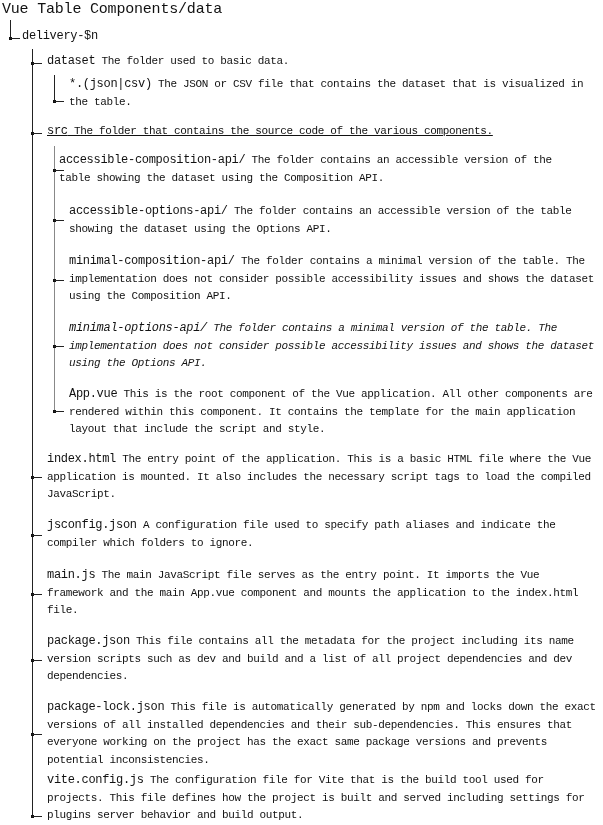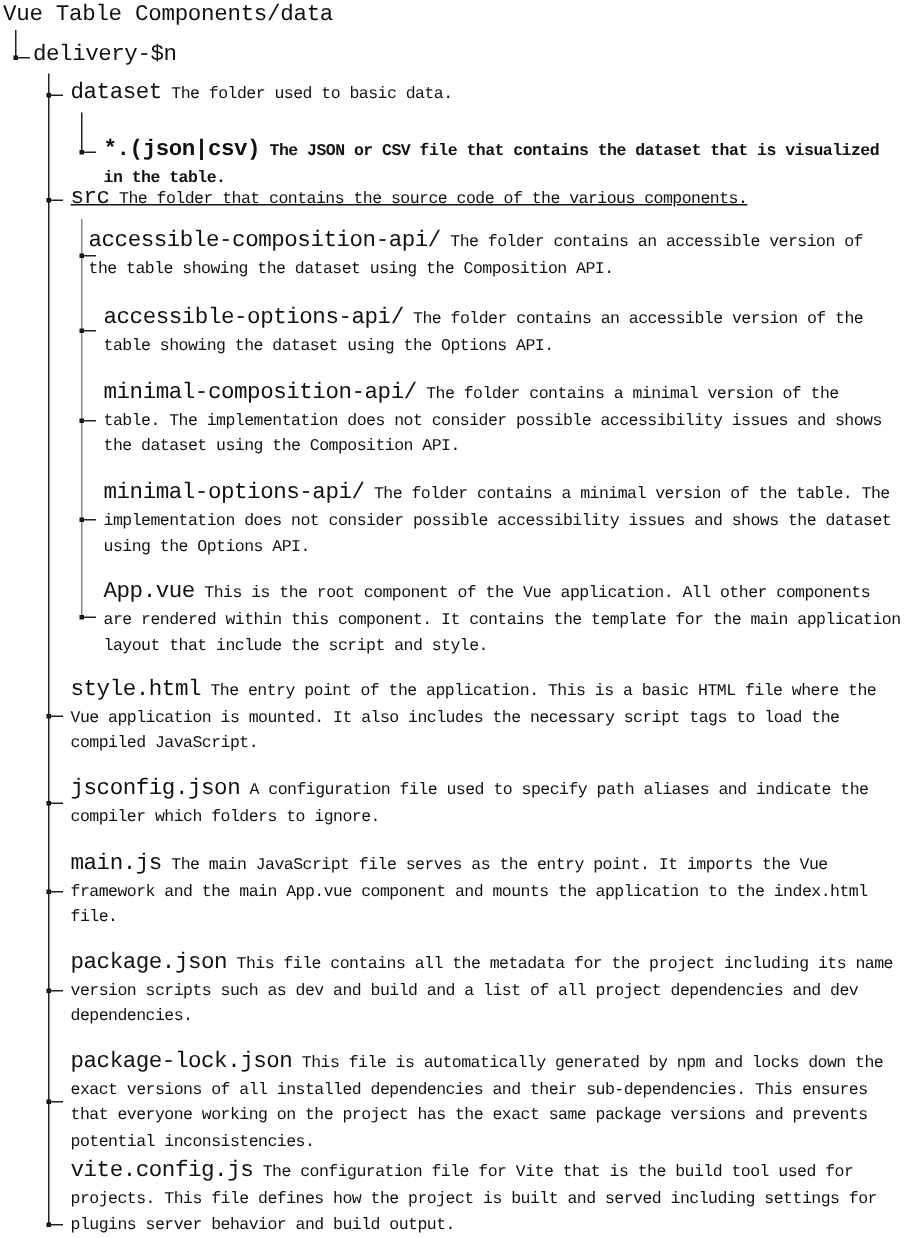--- a/index.html
+++ b/index.html
@@ -15,21 +15,21 @@
     }
     .vline { position: absolute; width: 1px; background: #222; }
     .vline.gray { background: #888; }
     .hline { position: absolute; height: 1px; background: #222; }
     .dot { position: absolute; width: 3px; height: 3px; background: #111; }
     .node {
       position: absolute; font-size: 11px; line-height: 17.5px;
       font-family: "Liberation Mono", monospace; letter-spacing: -0.35px;
     }
     .node .name {
-      font-family: "Liberation Mono", monospace; font-size: 15px; letter-spacing: -0.3px;
+      font-family: "Liberation Mono", monospace; font-size: 12px; letter-spacing: -0.3px;
     }
     .node .desc { font-family: "Liberation Mono", monospace; }
   </style>
 </head>
 <body>
 
 <div class="root-title">Vue Table Components/data</div>
 
 <div class="vline" style="left:10px; top:20px; height:18px;"></div>
 <div class="dot" style="left:9px; top:37px;"></div>
@@ -43,21 +43,21 @@
 
 <div class="dot" style="left:31px; top:62px;"></div>
 <div class="hline" style="left:32px; top:63px; width:10px;"></div>
 <div class="node" style="left:47px; top:53px; width:550px;">
   <span class="name">dataset</span>
   <span class="desc">The folder used to basic data.</span>
 </div>
 <div class="vline" style="left:54px; top:75px; height:26px;"></div>
 <div class="dot" style="left:53px; top:100px;"></div>
 <div class="hline" style="left:54px; top:101px; width:10px;"></div>
-<div class="node" style="left:69px; top:91px; width:520px;font-weight:bold;">
+<div class="node" style="left:69px; top:76px; width:520px;">
   <span class="name">*.(json|csv)</span>
   <span class="desc">The JSON or CSV file that contains the dataset that is visualized in the table.</span>
 </div>
 
 <div class="dot" style="left:31px; top:132px;"></div>
 <div class="hline" style="left:32px; top:133px; width:10px;"></div>
 <div class="node" style="left:47px; top:123px; width:550px;text-decoration:underline;">
   <span class="name">src</span>
   <span class="desc">The folder that contains the source code of the various components.</span>
 </div>
@@ -79,36 +79,36 @@
 
 <div class="dot" style="left:53px; top:279px;"></div>
 <div class="hline" style="left:54px; top:280px; width:10px;"></div>
 <div class="node" style="left:69px; top:253px; width:530px;">
   <span class="name">minimal-composition-api/</span>
   <span class="desc">The folder contains a minimal version of the table. The implementation does not consider possible accessibility issues and shows the dataset using the Composition API.</span>
 </div>
 
 <div class="dot" style="left:53px; top:345px;"></div>
 <div class="hline" style="left:54px; top:346px; width:10px;"></div>
-<div class="node" style="left:69px; top:320px; width:530px;">
+<div class="node" style="left:69px; top:320px; width:530px;font-style:italic;">
   <span class="name">minimal-options-api/</span>
   <span class="desc">The folder contains a minimal version of the table. The implementation does not consider possible accessibility issues and shows the dataset using the Options API.</span>
 </div>
 
 <div class="dot" style="left:53px; top:410px;"></div>
 <div class="hline" style="left:54px; top:411px; width:10px;"></div>
 <div class="node" style="left:69px; top:386px; width:533px;">
   <span class="name">App.vue</span>
   <span class="desc">This is the root component of the Vue application.  All other components are rendered within this component.  It contains the template for the main application layout that include the script and style.</span>
 </div>
 
 <div class="dot" style="left:31px; top:476px;"></div>
 <div class="hline" style="left:32px; top:477px; width:10px;"></div>
 <div class="node" style="left:47px; top:451px; width:550px;">
-  <span class="name">style.html</span>
+  <span class="name">index.html</span>
   <span class="desc">The entry point of the application.  This is a basic HTML file where the Vue application is mounted.  It also includes the necessary script tags to load the compiled JavaScript.</span>
 </div>
 
 <div class="dot" style="left:31px; top:534px;"></div>
 <div class="hline" style="left:32px; top:535px; width:10px;"></div>
 <div class="node" style="left:47px; top:517px; width:550px;">
   <span class="name">jsconfig.json</span>
   <span class="desc">A configuration file used to specify path aliases and indicate the compiler which folders to ignore.</span>
 </div>
 

